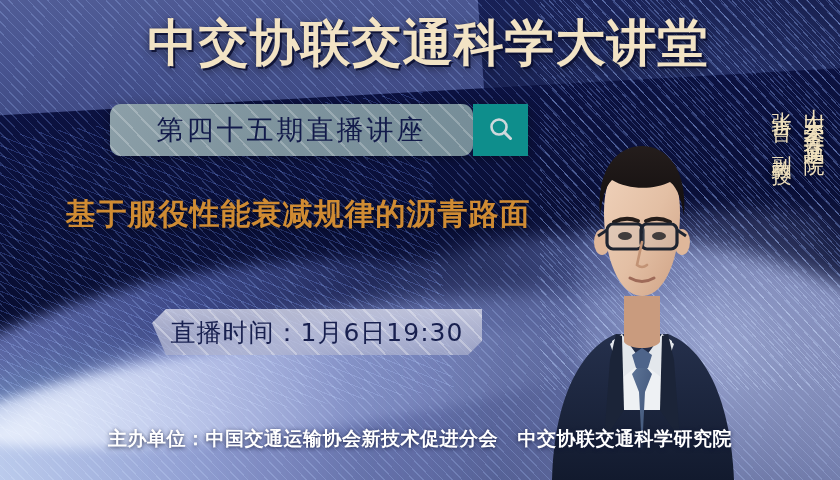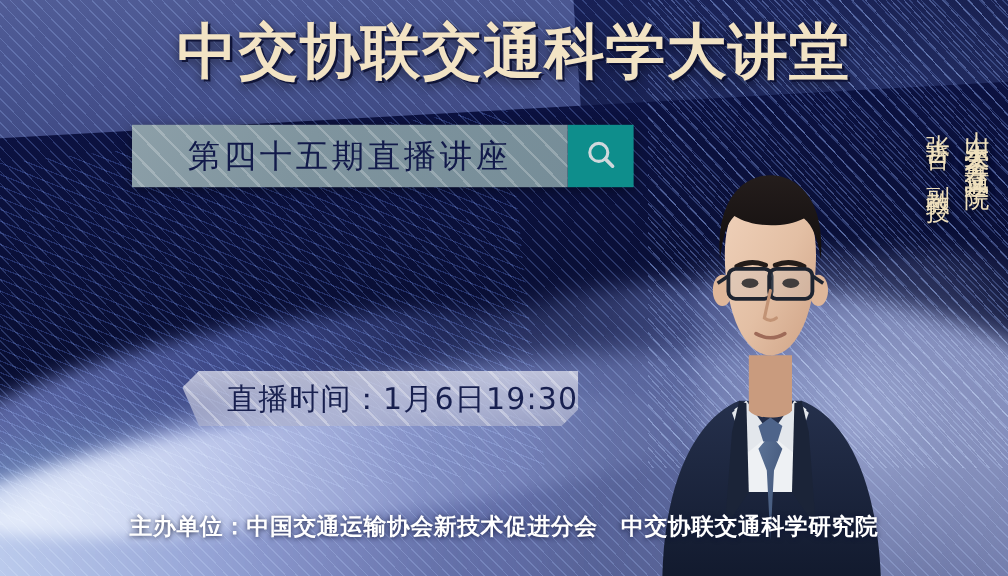--- a/index.html
+++ b/index.html
@@ -142,20 +142,21 @@
   }
   .subtitle-text{
     flex:1;
     background:linear-gradient(120deg,#8c9fa8 0%, #7f949e 40%, #768d98 100%);
     position:relative;
     display:flex; align-items:center; justify-content:center;
     color:#121a4a;
     font-family:"DejaVu Sans","Liberation Sans",sans-serif;
     font-size:27px; font-weight:400; letter-spacing:3px;
     overflow:hidden;
+    border-radius:11px;
   }
   .subtitle-text:before{
     content:""; position:absolute; inset:0;
     background-image:repeating-linear-gradient(
       46deg,
       rgba(255,255,255,0) 0px, rgba(255,255,255,0) 6px,
       rgba(255,255,255,.22) 6px, rgba(255,255,255,.22) 8px,
       rgba(255,255,255,0) 8px, rgba(255,255,255,0) 14px);
     pointer-events:none;
   }
@@ -180,21 +181,21 @@
   }
   .lecture-title div{ white-space:nowrap; }
 
   
   .time-badge{
     position:absolute; left:152px; top:309px;
     width:330px; height:46px;
     background:linear-gradient(180deg, rgba(214,216,232,.80) 0%, rgba(196,199,220,.72) 55%, rgba(176,180,206,.66) 100%);
     -webkit-clip-path:polygon(14px 0, 100% 0, 100% calc(100% - 14px), calc(100% - 14px) 100%, 14px 100%, 0 14px);
     clip-path:polygon(14px 0, 100% 0, 100% calc(100% - 14px), calc(100% - 14px) 100%, 14px 100%, 0 14px);
-    display:flex; align-items:center; justify-content:flex-end;
+    display:flex; align-items:center; justify-content:center;
     color:#18204f;
     font-family:"DejaVu Sans","Liberation Sans",sans-serif;
     font-size:25px; font-weight:400; letter-spacing:1px;
     z-index:6;
     overflow:hidden;
   }
   .time-badge:before{
     content:""; position:absolute; inset:0;
     background-image:repeating-linear-gradient(
       46deg,
@@ -266,20 +267,21 @@
       <span>
         <svg width="30" height="30" viewBox="0 0 30 30" aria-hidden="true">
           <circle cx="13" cy="12" r="7.5" fill="none" stroke="#cfd8dc" stroke-width="2.6"></circle>
           <line x1="18.4" y1="17.4" x2="24.5" y2="23.5" stroke="#cfd8dc" stroke-width="3" stroke-linecap="round"></line>
         </svg>
       </span>
     </div>
   </div>
 
   <div class="lecture-title">
+    <div>基于服役性能衰减规律的沥青路面</div>
   </div>
 
   <div class="time-badge">
     <span>直播时间：1月6日19:30</span>
   </div>
 
   <div class="portrait">
     <svg viewBox="0 0 196 370" preserveAspectRatio="xMidYMax meet" aria-hidden="true">
       <defs>
         <linearGradient id="suit" x1="0" y1="0" x2="0" y2="1">

